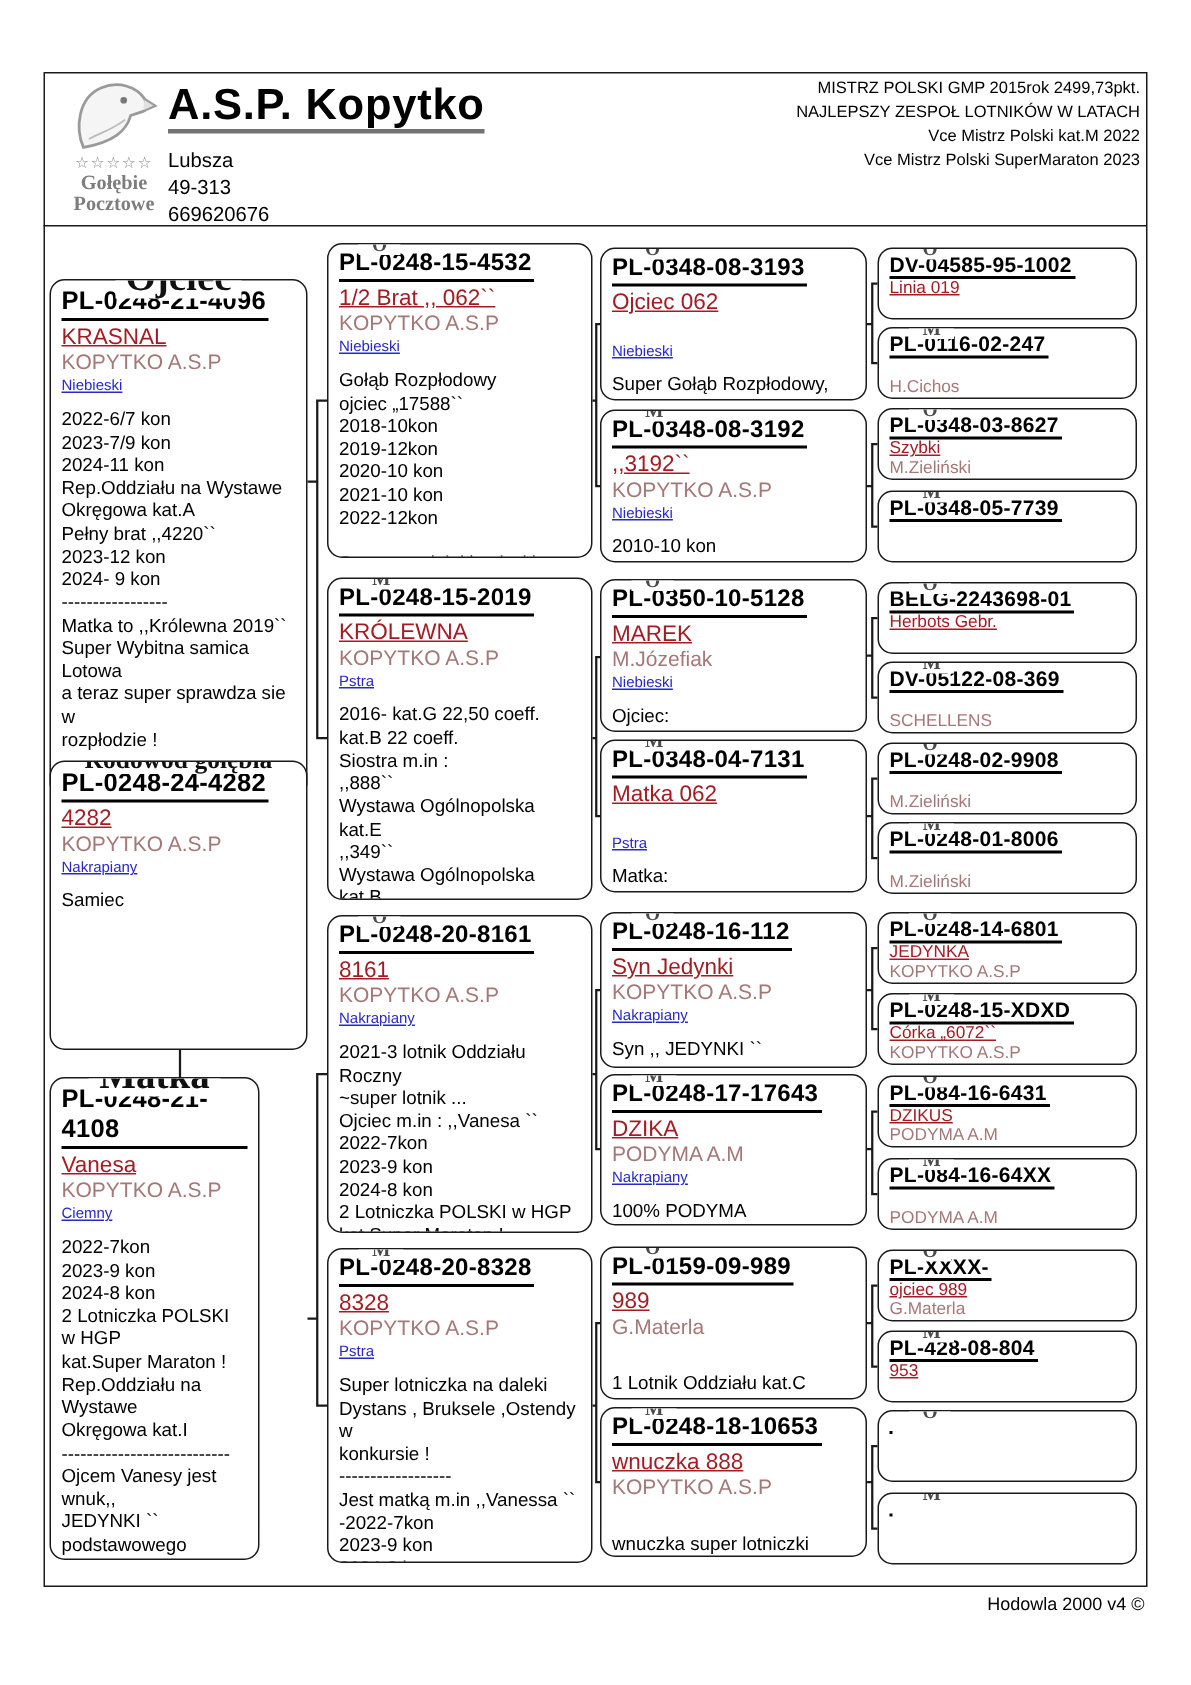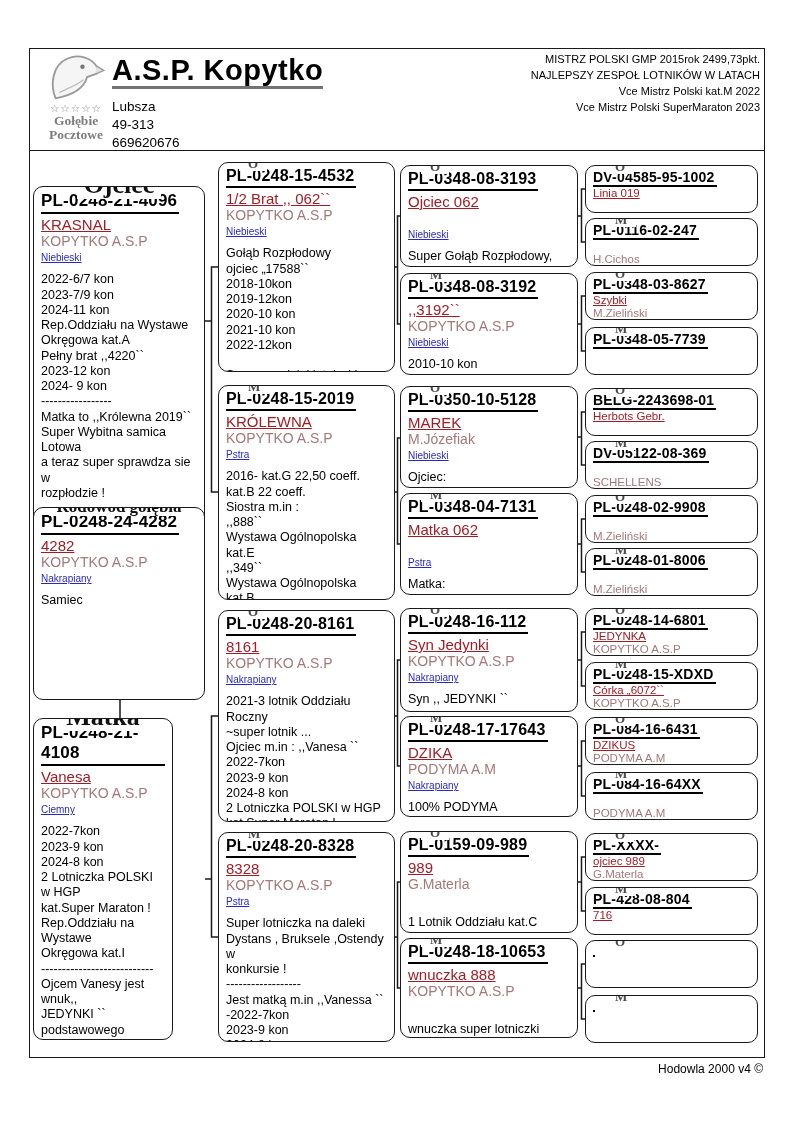--- a/index.html
+++ b/index.html
@@ -367,21 +367,21 @@
   </div>
   <div class="pbox g4" style="left:585px;top:833px;width:173px;height:48px;">
     <div class="legend-om"><span>O</span></div>
     <div><span class="ring">PL-XXXX-</span></div>
     <div class="pname">ojciec 989</div>
     <div class="owner">G.Materla</div>
   </div>
   <div class="pbox g4" style="left:585px;top:887px;width:173px;height:48px;">
     <div class="legend-om"><span>M</span></div>
     <div><span class="ring">PL-428-08-804</span></div>
-    <div class="pname">716</div>
+    <div class="pname">953</div>
     <div class="owner"></div>
   </div>
   <div class="pbox g4" style="left:585px;top:940px;width:173px;height:48px;">
     <div class="legend-om"><span>O</span></div>
     <div><span class="ring"></span></div>
     <div class="pname"></div>
     <div class="owner"></div>
   </div>
   <div class="pbox g4" style="left:585px;top:995px;width:173px;height:48px;">
     <div class="legend-om"><span>M</span></div>

